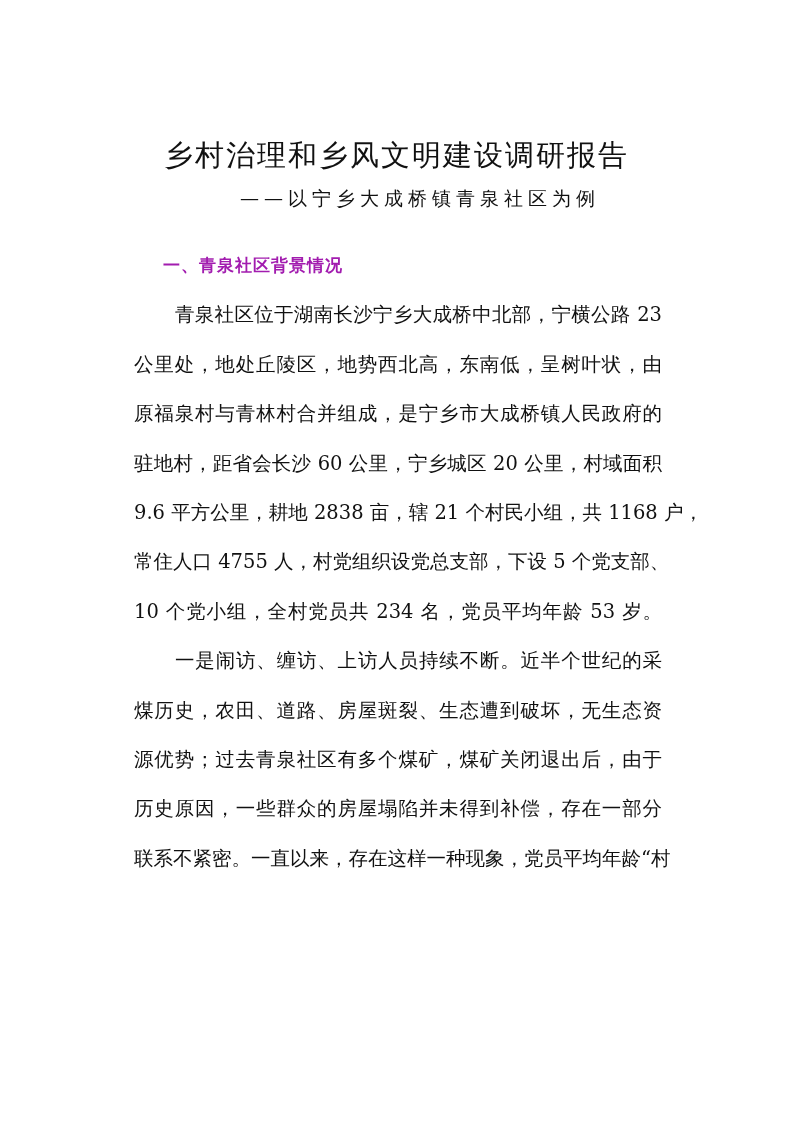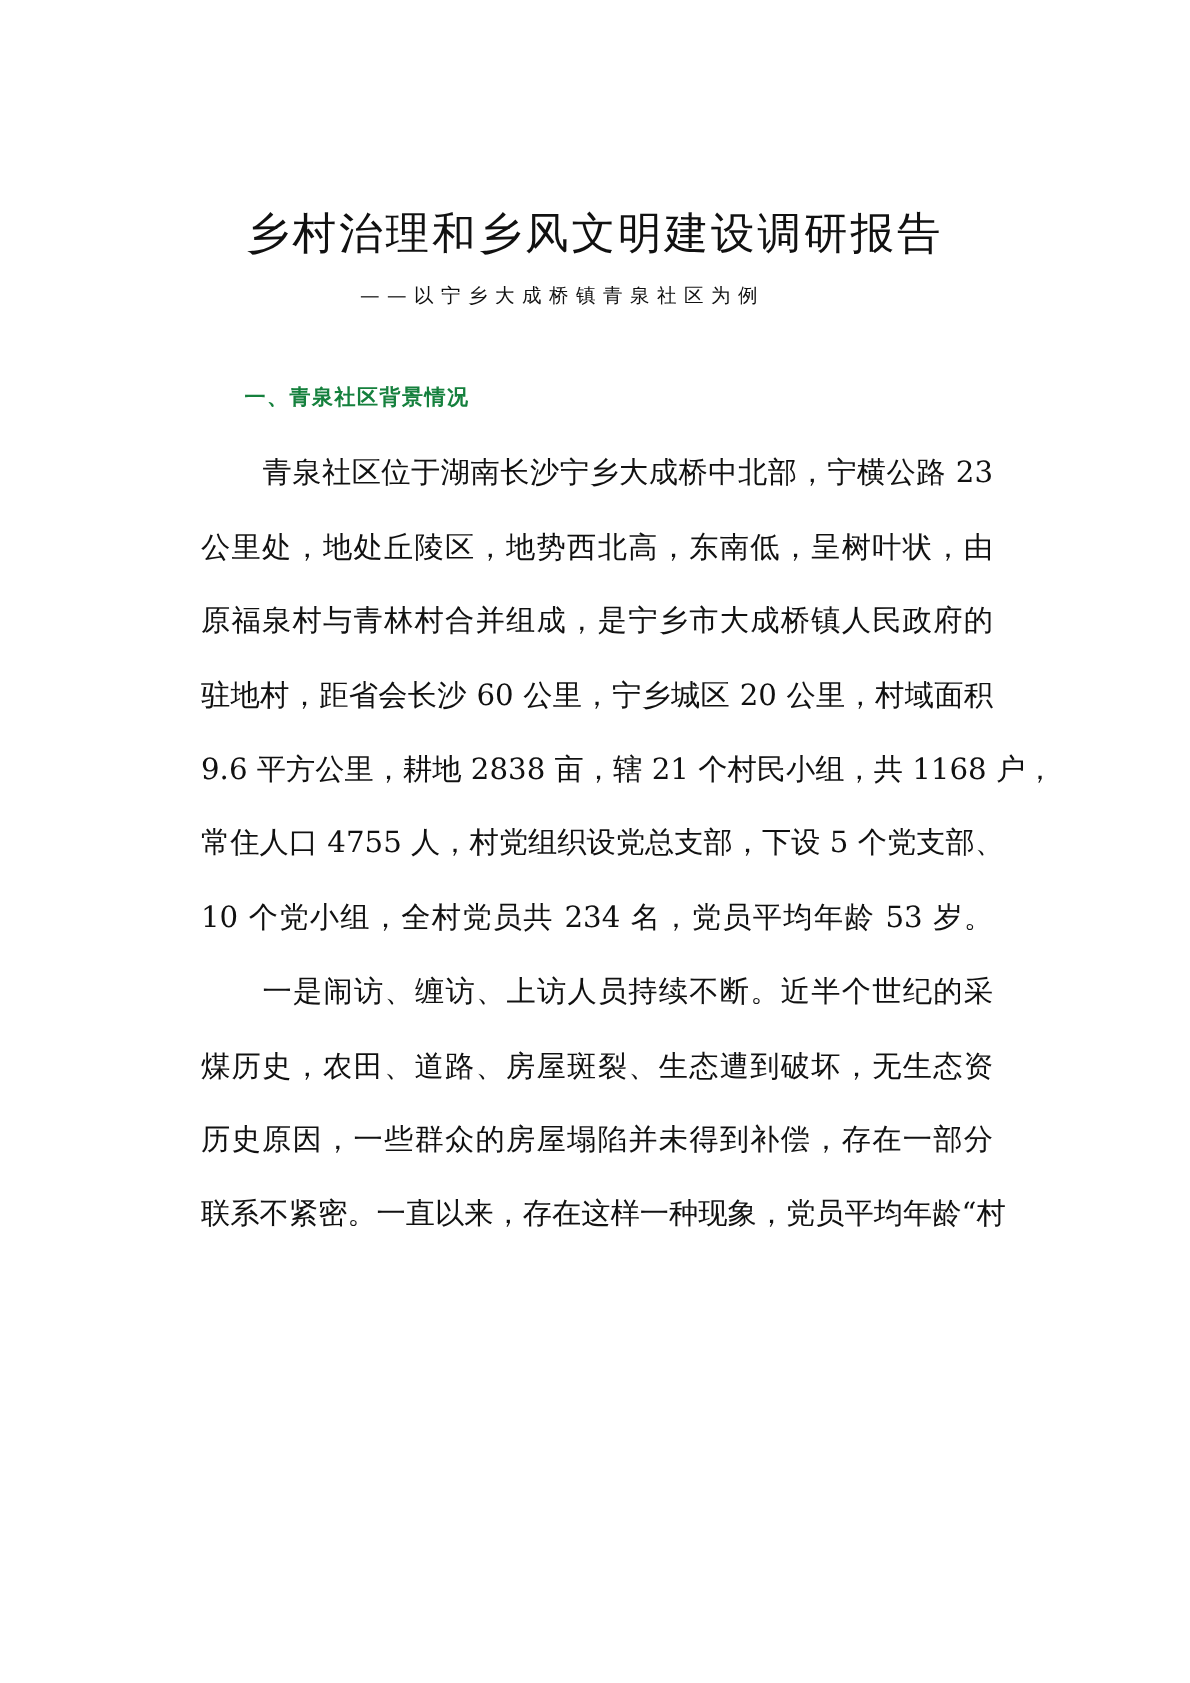--- a/index.html
+++ b/index.html
@@ -35,41 +35,41 @@
       color: #111;
       font-weight: normal;
     }
     .subtitle {
       position: absolute;
       left: 240px;
       top: 184px;
       width: 420px;
       text-align: left;
       font-family: "DejaVu Serif", "Liberation Serif", serif;
-      font-size: 13px;
+      font-size: 19px;
       letter-spacing: 5px;
       line-height: 28px;
       color: #111;
     }
     .body-text {
       position: absolute;
       left: 122px;
       top: 247px;
       width: 552px;
     }
     .heading {
       font-family: "DejaVu Sans", "Liberation Sans", sans-serif;
       font-weight: bold;
-      font-size: 14px;
+      font-size: 17px;
       letter-spacing: 1px;
       line-height: 37.4px;
       height: 37.4px;
       margin: 0;
       padding-left: 41px;
-      color: #15803d;
+      color: #a21caf;
       white-space: nowrap;
     }
     .line {
       font-family: "DejaVu Serif", "Liberation Serif", serif;
       font-size: 19.5px;
       line-height: 37.4px;
       height: 37.4px;
       margin: 12px;
       white-space: nowrap;
       color: #111;
@@ -101,20 +101,21 @@
       <div class="line">驻地村，距省会长沙 60 公里，宁乡城区 20 公里，村域面积</div>
       <div class="line">9.6 平方公里，耕地 2838 亩，辖 21 个村民小组，共 1168 户，</div>
       <div class="line">常住人口 4755 人，村党组织设党总支部，下设 5 个党支部、</div>
       <div class="line">10 个党小组，全村党员共 234 名，党员平均年龄 53 岁。</div>
     </div>
 
 
     <div>
       <div class="line indent">一是闹访、缠访、上访人员持续不断。近半个世纪的采</div>
       <div class="line">煤历史，农田、道路、房屋斑裂、生态遭到破坏，无生态资</div>
+      <div class="line">源优势；过去青泉社区有多个煤矿，煤矿关闭退出后，由于</div>
       <div class="line">历史原因，一些群众的房屋塌陷并未得到补偿，存在一部分</div>
     </div>
 
     <div>
       <div class="line">联系不紧密。一直以来，存在这样一种现象，党员平均年龄“村</div>
     </div>
   </div>
 </div>
 
 </body></html>

